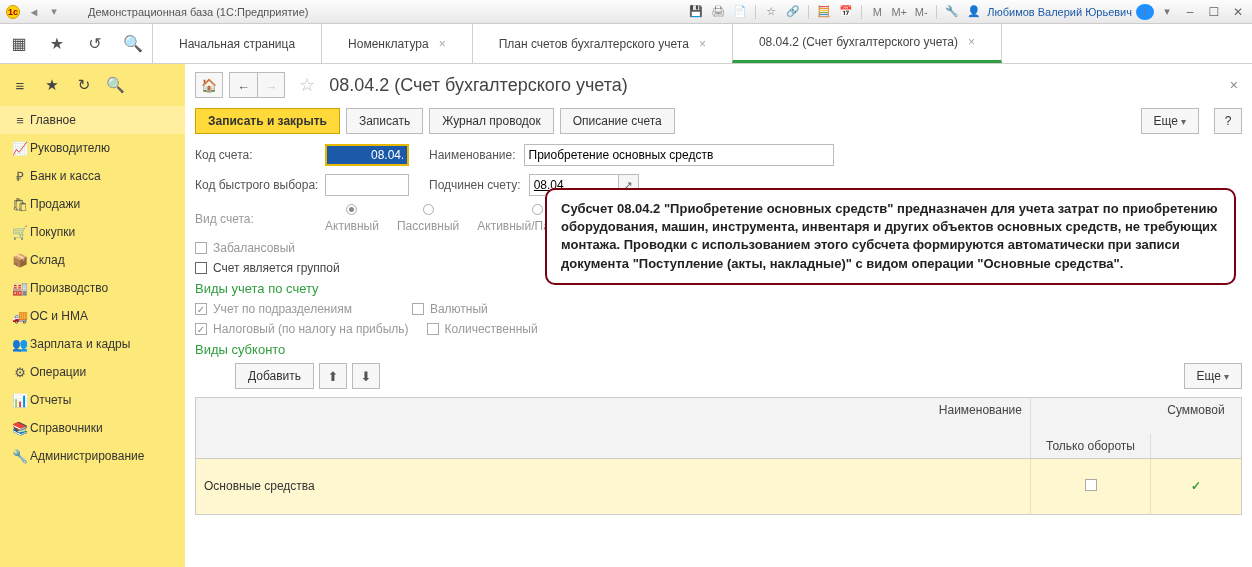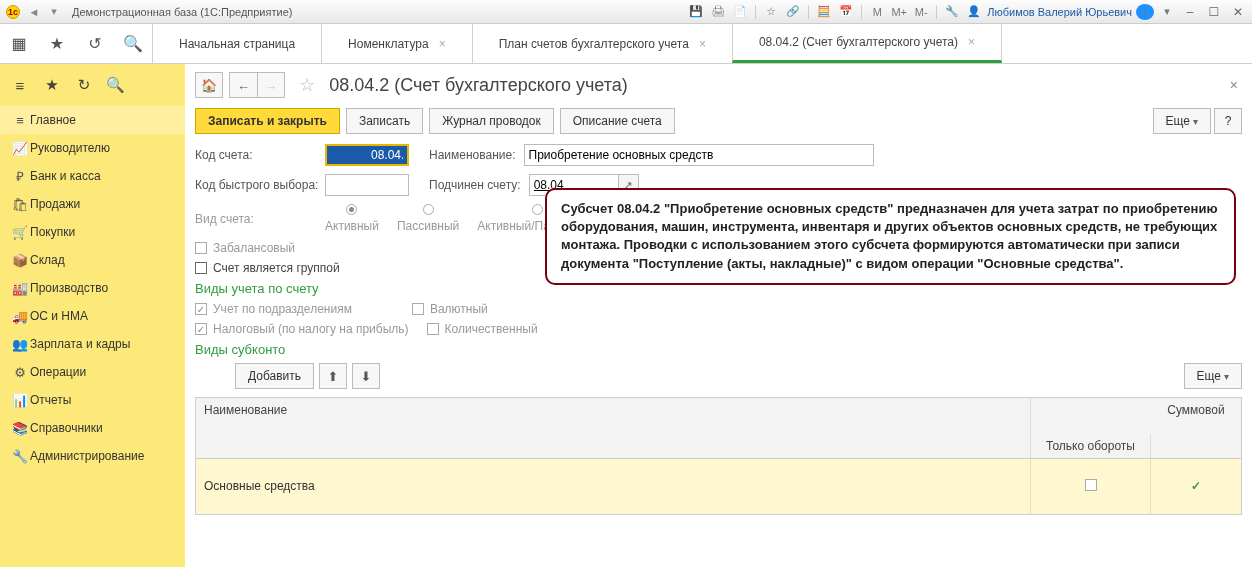--- a/index.html
+++ b/index.html
@@ -2,21 +2,21 @@
 <html><head>
 <meta charset="utf-8">
 <style>
 * { box-sizing: border-box; margin: 0; padding: 0; font-family: Arial, sans-serif; }
 body { width: 1252px; height: 567px; background: #fff; font-size: 12px; color: #333; overflow: hidden; }
 
 
 .titlebar { height: 24px; background: linear-gradient(#fdfdfd,#e8e8e8); border-bottom: 1px solid #ccc; display: flex; align-items: center; padding: 0 6px; position: relative; }
 .titlebar .logo { width: 14px; height: 14px; background: #ffd700; border-radius: 50%; border:1px solid #cc9900; margin-right:4px; font-size:9px; display:flex;align-items:center;justify-content:center;color:#a00;font-weight:bold;}
 .titlebar .nav-icon { width:16px; height:16px; margin:0 2px; color:#888; display:flex; align-items:center; justify-content:center; font-size:11px; cursor:pointer;}
-.titlebar .title-text { margin-left: 8px; color: #555; font-size: 11px; }
+.titlebar .title-text { margin-left: 24px; color: #555; font-size: 11px; }
 .titlebar .right { position:absolute; right:4px; display:flex; align-items:center; gap:4px;}
 .titlebar .right .tbicon { width:18px; height:16px; display:flex; align-items:center; justify-content:center; color:#777; font-size:11px; cursor:pointer;}
 .titlebar .right .sep { width:1px; height:14px; background:#ccc; margin:0 2px;}
 .titlebar .user { color:#1a5aa8; font-size:11px;}
 .titlebar .win-btn { width:20px; color:#666; text-align:center; font-size:12px; cursor:pointer;}
 .titlebar .iicon {background:#1e90ff;color:#fff;border-radius:50%;width:14px;height:14px;font-size:10px;display:flex;align-items:center;justify-content:center;}
 
 
 .toolrow { height: 40px; background:#fff; border-bottom:1px solid #d0d0d0; display:flex; align-items:stretch;}
 .toolrow .ticon { width:38px; display:flex; align-items:center; justify-content:center; color:#555; font-size:16px; cursor:pointer;}
@@ -44,30 +44,30 @@
 .nav-group{display:flex;}
 .nav-group .icon-btn{border-radius:0;}
 .nav-group .icon-btn:first-child{border-right:none;}
 .star-big { font-size:18px; color:#bbb; margin: 0 8px; cursor:pointer;}
 .page-title { font-size:18px; color:#444;}
 .close-x { margin-left:auto; color:#888; font-size:14px; cursor:pointer; padding:0 4px;}
 
 .row2 { display:flex; align-items:center; gap:6px; margin-bottom:10px;}
 .btn { height:26px; border:1px solid #bbb; background:#f7f7f7; padding:0 12px; display:flex; align-items:center; cursor:pointer; font-size:12px; color:#333;}
 .btn.primary { background:#ffda3a; border-color:#c9a600; font-weight:bold;}
-.btn-right { margin-left:auto; display:flex; gap:3px;}
+.btn-right { margin-left:auto; display:flex; gap:15px;}
 .btn.more::after{content:" ▾"; color:#666; font-size:10px; margin-left:3px;}
 .btn.q { width:28px; padding:0; justify-content:center;}
 
 .form-row { display:flex; align-items:center; margin-bottom:8px; font-size:12px;}
 .form-row .lbl { color:#555; width:130px;}
 .form-row .lbl2 { color:#555; margin-left:20px; margin-right:8px;}
 .input { height:22px; border:1px solid #bbb; background:#fff; padding:0 4px; font-size:12px;}
 .input.code { width:84px; border:2px solid #e8b800; background:#1a5aa8; color:#fff;padding-left:44px;}
-.input.name { width:350px;}
+.input.name { width:310px;}
 .input.quick { width:84px;}
 .input.parent { width:90px;text-decoration:underline;}
 .parent-wrap{display:flex;align-items:center;}
 .parent-btn{width:20px;height:22px;border:1px solid #bbb;border-left:none;background:#f5f5f5;display:flex;align-items:center;justify-content:center;cursor:pointer;font-size:11px;color:#666;}
 
 .form-row.disabled .lbl, .form-row.disabled label { color:#999;}
 .radio-group { display:flex; gap:18px; align-items:center;}
 .radio-group label { display:flex; align-items:center; gap:4px; color:#999;flex-direction:column;}
 .radio-dot{width:11px;height:11px;border:1px solid #aaa;border-radius:50%;display:inline-block;position:relative;}
 .radio-dot.checked::after{content:"";width:5px;height:5px;background:#888;border-radius:50%;position:absolute;top:2px;left:2px;}
@@ -80,21 +80,21 @@
 
 .section-h { color:#2f9e3e; font-size:13px; margin:6px 0 6px 0;}
 
 .callout { position:absolute; left:360px; top:124px; right:16px; border:2px solid #7a0010; border-radius:10px; background:#fff; padding:10px 14px; font-size:13px; color:#222; line-height:1.4; font-weight:bold; z-index:5;}
 
 .sub-row { display:flex; align-items:center; gap:5px; margin:6px 0 8px;padding-left:40px;}
 .sub-row .btn-right{margin-left:auto;}
 
 .table { border:1px solid #ccc; }
 .table .thead { display:flex; background:#f3f3f3; border-bottom:1px solid #ccc;}
-.table .th { padding:5px 8px; font-size:12px; color:#444; border-right:1px solid #ddd;}
+.table .th { padding:5px 8px; font-size:12px; color:#444; border-right:1px solid #ddd;text-align:right;}
 .table .th.name{flex:1;}
 .table .th.c1{width:120px; text-align:center;margin-top:36px;}
 .table .th.c2{width:90px; text-align:center; border-right:none;}
 .table .trow { display:flex; background:#fff7cf;}
 .table .td { padding:20px 8px; font-size:12px; border-right:1px solid #e8e0b8;}
 .table .td.name{flex:1; color:#333;}
 .table .td.c1{width:120px; text-align:center;}
 .table .td.c2{width:90px; text-align:center; border-right:none; color:#2f9e3e; font-weight:bold;}
 .table .td .cb{margin:0 auto;}
 </style>

